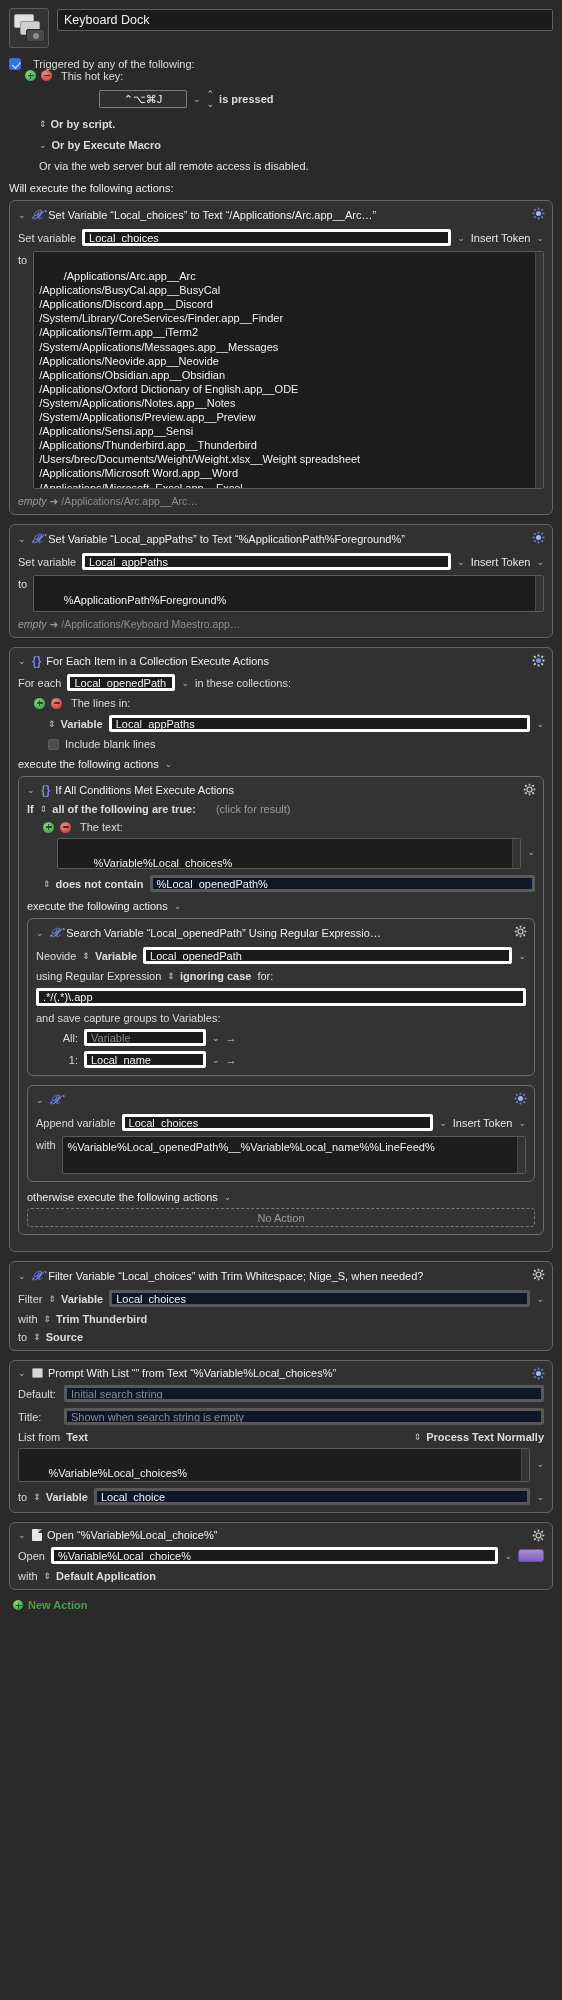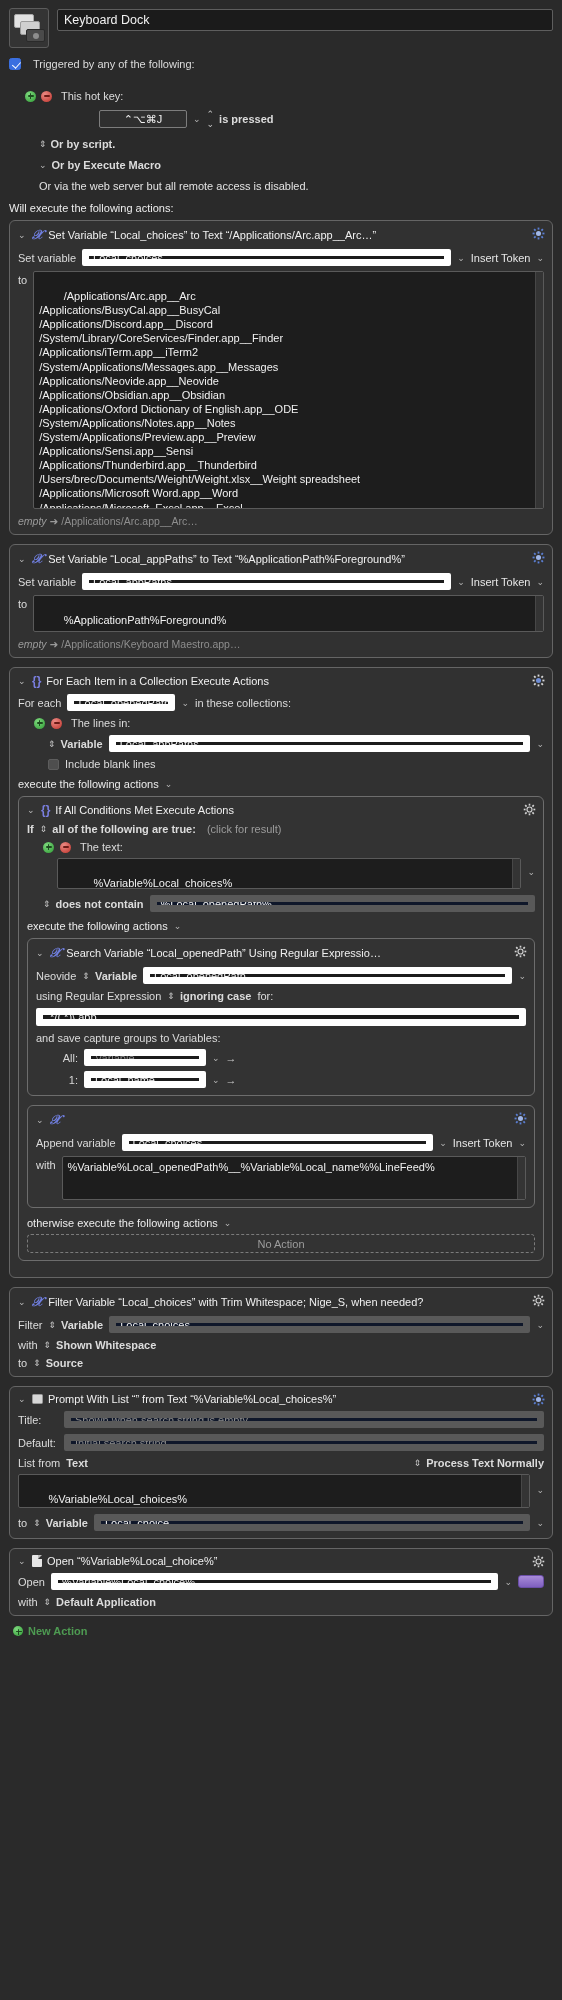--- a/index.html
+++ b/index.html
@@ -46,21 +46,21 @@
   .cbx {
     width: 12px; height: 12px; border-radius: 2.5px; background: #3a6fe0;
     position: relative; flex: 0 0 12px; border: 1px solid #3a6fe0;
   }
   .cbx:after {
     content: ""; position: absolute; left: 3.5px; top: 0.5px;
     width: 3.5px; height: 7px; border: solid #fff; border-width: 0 1.6px 1.6px 0;
     transform: rotate(42deg);
   }
   .bold { font-weight: bold; }
-  .trigline { margin-top: 20px; display: flex; align-items: center; gap: 5px; padding-left: 16px; }
+  .trigline { margin-top: 0; display: flex; gap: 5px; padding-left: 16px; }
   .pm {
     width: 11px; height: 11px; border-radius: 50%; flex: 0 0 11px; position: relative;
   }
   .plus { background: radial-gradient(circle at 35% 30%, #7ed97e, #2f9b34); }
   .minus { background: radial-gradient(circle at 35% 30%, #ea8a84, #c0332b); }
   .plus:before, .plus:after, .minus:before {
     content:""; position:absolute; background:#1d4a1f; border-radius:1px;
   }
   .plus:before { left:2.5px; top:4.7px; width:6px; height:1.6px; }
   .plus:after  { left:4.7px; top:2.5px; width:1.6px; height:6px; }
@@ -99,21 +99,21 @@
   }
   .ttl-text { flex: 1 1 auto; white-space: nowrap; overflow: hidden; text-overflow: ellipsis; }
   .gear {
     position: absolute; right: 7px; top: 6px; width: 13px; height: 13px;
   }
   .gear svg { display: block; }
 
   .row { display: flex; align-items: center; gap: 6px; margin-top: 6px; }
   .lbl { color: #dcdcdc; white-space: nowrap; }
   .field {
-    background: #1b1b1b; border: 7px solid #ffffff; border-radius: 2px;
+    background: #1b1b1b; border: 3px solid #ffffff; border-radius: 2px;
     height: 17px; display: flex; align-items: center; padding: 0 4px;
     color: #f2f2f2; font-size: 11px; overflow: hidden; white-space: nowrap;
   }
   .field.flat { background: #0f172a; border-color: #595959; }
   .field.grow { flex: 1 1 auto; min-width: 0; }
   .ins-token { color: #e6e6e6; white-space: nowrap; }
 
   .textarea {
     background: #1d1d1d; border: 1px solid #5a5a5a; border-radius: 2px;
     padding: 3px 5px; color: #f1f1f1; font-size: 11px; line-height: 14.1px;
@@ -387,21 +387,21 @@
                 <line x1="4.4" y1="11.6" x2="2.7" y2="13.3"></line>
               </g>
             </g>
           </svg>
       </div>
 
       <div class="row">
         <span class="lbl bold">If</span>
         <span class="updown">⇕</span>
         <span class="lbl bold">all of the following are true:</span>
-        <span class="dim2" style="margin-left:5px">(click for result)</span>
+        <span class="dim2" style="margin-left:14px">(click for result)</span>
       </div>
 
       <div class="row indent">
         <span class="pm plus"></span>
         <span class="pm minus"></span>
         <span class="lbl" style="margin-left:3px">The text:</span>
       </div>
 
       <div class="torow indent2">
         <div class="textarea grow" style="height:31px">
@@ -520,21 +520,21 @@
           <span class="lbl">Append variable</span>
           <div class="field grow">
             <span>Local_choices</span>
           </div>
           <span class="chev">⌄</span>
           <span class="ins-token">Insert Token</span>
           <span class="chev">⌄</span>
         </div>
         <div class="torow">
           <span class="lbl">with</span>
-          <div class="textarea" style="height:44px; white-space:normal; word-break:break-all;">
+          <div class="textarea" style="height:38px; white-space:normal; word-break:break-all;">
             <span>%Variable%Local_openedPath%__%Variable%Local_name%%LineFeed%</span>
             <div class="scroll"></div>
           </div>
         </div>
       </div>
 
       <div class="exec-line">
         <span>otherwise execute the following actions</span>
         <span class="chev">⌄</span>
       </div>
@@ -572,21 +572,21 @@
       <span class="updown">⇕</span>
       <span class="lbl bold">Variable</span>
       <div class="field flat grow">
         <span>Local_choices</span>
       </div>
       <span class="chev">⌄</span>
     </div>
     <div class="row">
       <span class="lbl">with</span>
       <span class="updown">⇕</span>
-      <span class="lbl bold">Shown Whitespace</span>
+      <span class="lbl bold">Trim Thunderbird</span>
     </div>
     <div class="row">
       <span class="lbl">to</span>
       <span class="updown">⇕</span>
       <span class="lbl bold">Source</span>
     </div>
   </div>
 
   <div class="card">
     <div class="card-title">
@@ -605,29 +605,29 @@
               <line x1="12.8" y1="8" x2="15.3" y2="8"></line>
               <line x1="2.6" y1="2.6" x2="4.4" y2="4.4"></line>
               <line x1="11.6" y1="11.6" x2="13.4" y2="13.4"></line>
               <line x1="13.4" y1="2.6" x2="11.6" y2="4.4"></line>
               <line x1="4.4" y1="11.6" x2="2.6" y2="13.4"></line>
             </g>
           </g>
         </svg>
     </div>
     <div class="row">
+      <span class="lbl" style="width:40px">Default:</span>
+      <div class="field flat grow">
+        <span class="placeholder">Initial search string</span>
+      </div>
+    </div>
+    <div class="row">
       <span class="lbl" style="width:40px">Title:</span>
       <div class="field flat grow">
         <span class="placeholder">Shown when search string is empty</span>
-      </div>
-    </div>
-    <div class="row">
-      <span class="lbl" style="width:40px">Default:</span>
-      <div class="field flat grow">
-        <span class="placeholder">Initial search string</span>
       </div>
     </div>
     <div class="row">
       <span class="lbl">List from</span>
       <span class="lbl bold">Text</span>
       <span style="flex:1 1 auto"></span>
       <span class="updown">⇕</span>
       <span class="lbl bold">Process Text Normally</span>
     </div>
     <div class="torow">

